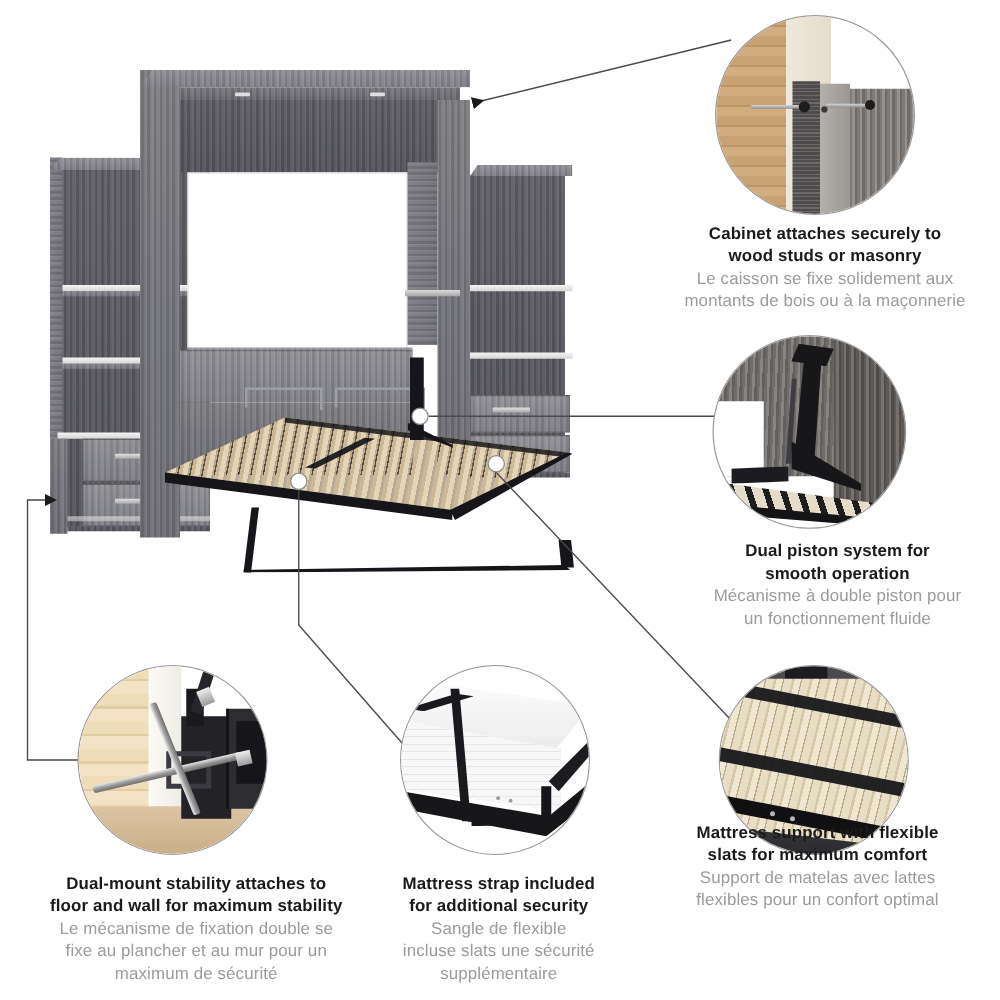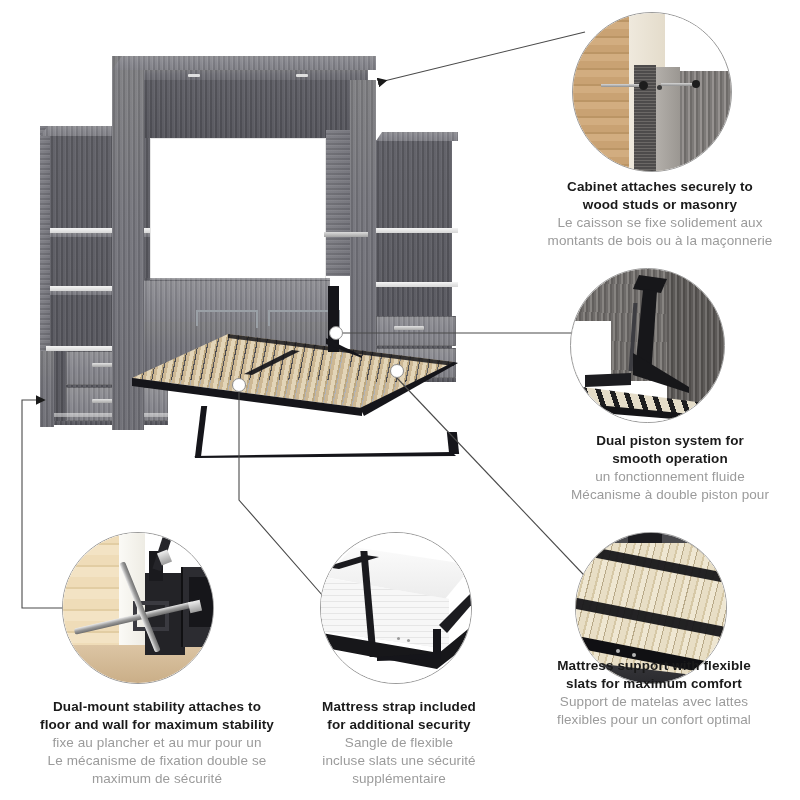--- a/index.html
+++ b/index.html
@@ -270,22 +270,22 @@
         clip-path:polygon(4px 6px,140px 24px,128px 42px,0 26px);"></div>
 
       <div style="position:absolute;left:4px;top:126px;width:148px;height:28px;background:#141417;
         clip-path:polygon(0 8px,148px 22px,148px 28px,0 16px);"></div>
     </div>
   </div>
 
   <div class="caption" style="left:540px;top:432px;width:260px;">
     <div class="cap-en"><span>Dual piston system for</span></div>
     <div class="cap-en"><span>smooth operation</span></div>
+    <div class="cap-fr"><span>Mécanisme à double piston pour</span></div>
     <div class="cap-fr"><span>un fonctionnement fluide</span></div>
-    <div class="cap-fr"><span>Mécanisme à double piston pour</span></div>
   </div>
 
   <div class="detail" style="left:62px;top:532px;width:152px;height:152px;">
     <div class="scene" style="background:#ffffff;">
 
       <div style="position:absolute;left:0;top:0;width:56px;height:118px;
         background:repeating-linear-gradient(180deg,#efdcb8 0 10px,#e2cda3 10px 12px,#f3e3c4 12px 22px);"></div>
 
       <div style="position:absolute;left:56px;top:0;width:26px;height:122px;
         background:linear-gradient(90deg,#fbfaf6,#eeece4);"></div>
@@ -316,22 +316,22 @@
         background:linear-gradient(90deg,#ececec,#9d9d9d,#6f6f6f);
         transform:rotate(-22deg);border-radius:2px;"></div>
       <div style="position:absolute;left:96px;top:18px;width:11px;height:13px;
         background:linear-gradient(180deg,#eee,#9b9b9b);transform:rotate(-22deg);"></div>
     </div>
   </div>
 
   <div class="caption" style="left:14px;top:698px;width:286px;">
     <div class="cap-en"><span>Dual-mount stability attaches to</span></div>
     <div class="cap-en"><span>floor and wall for maximum stability</span></div>
+    <div class="cap-fr"><span>Le mécanisme de fixation double se</span></div>
     <div class="cap-fr"><span>fixe au plancher et au mur pour un</span></div>
-    <div class="cap-fr"><span>Le mécanisme de fixation double se</span></div>
     <div class="cap-fr"><span>maximum de sécurité</span></div>
   </div>
 
   <div class="detail" style="left:320px;top:532px;width:152px;height:152px;">
     <div class="scene" style="background:#ffffff;">
 
       <div style="position:absolute;left:4px;top:14px;width:148px;height:52px;
         background:linear-gradient(180deg,#fbfbfb,#ececec);
         clip-path:polygon(28px 0,148px 18px,120px 52px,0 30px);"></div>
 

